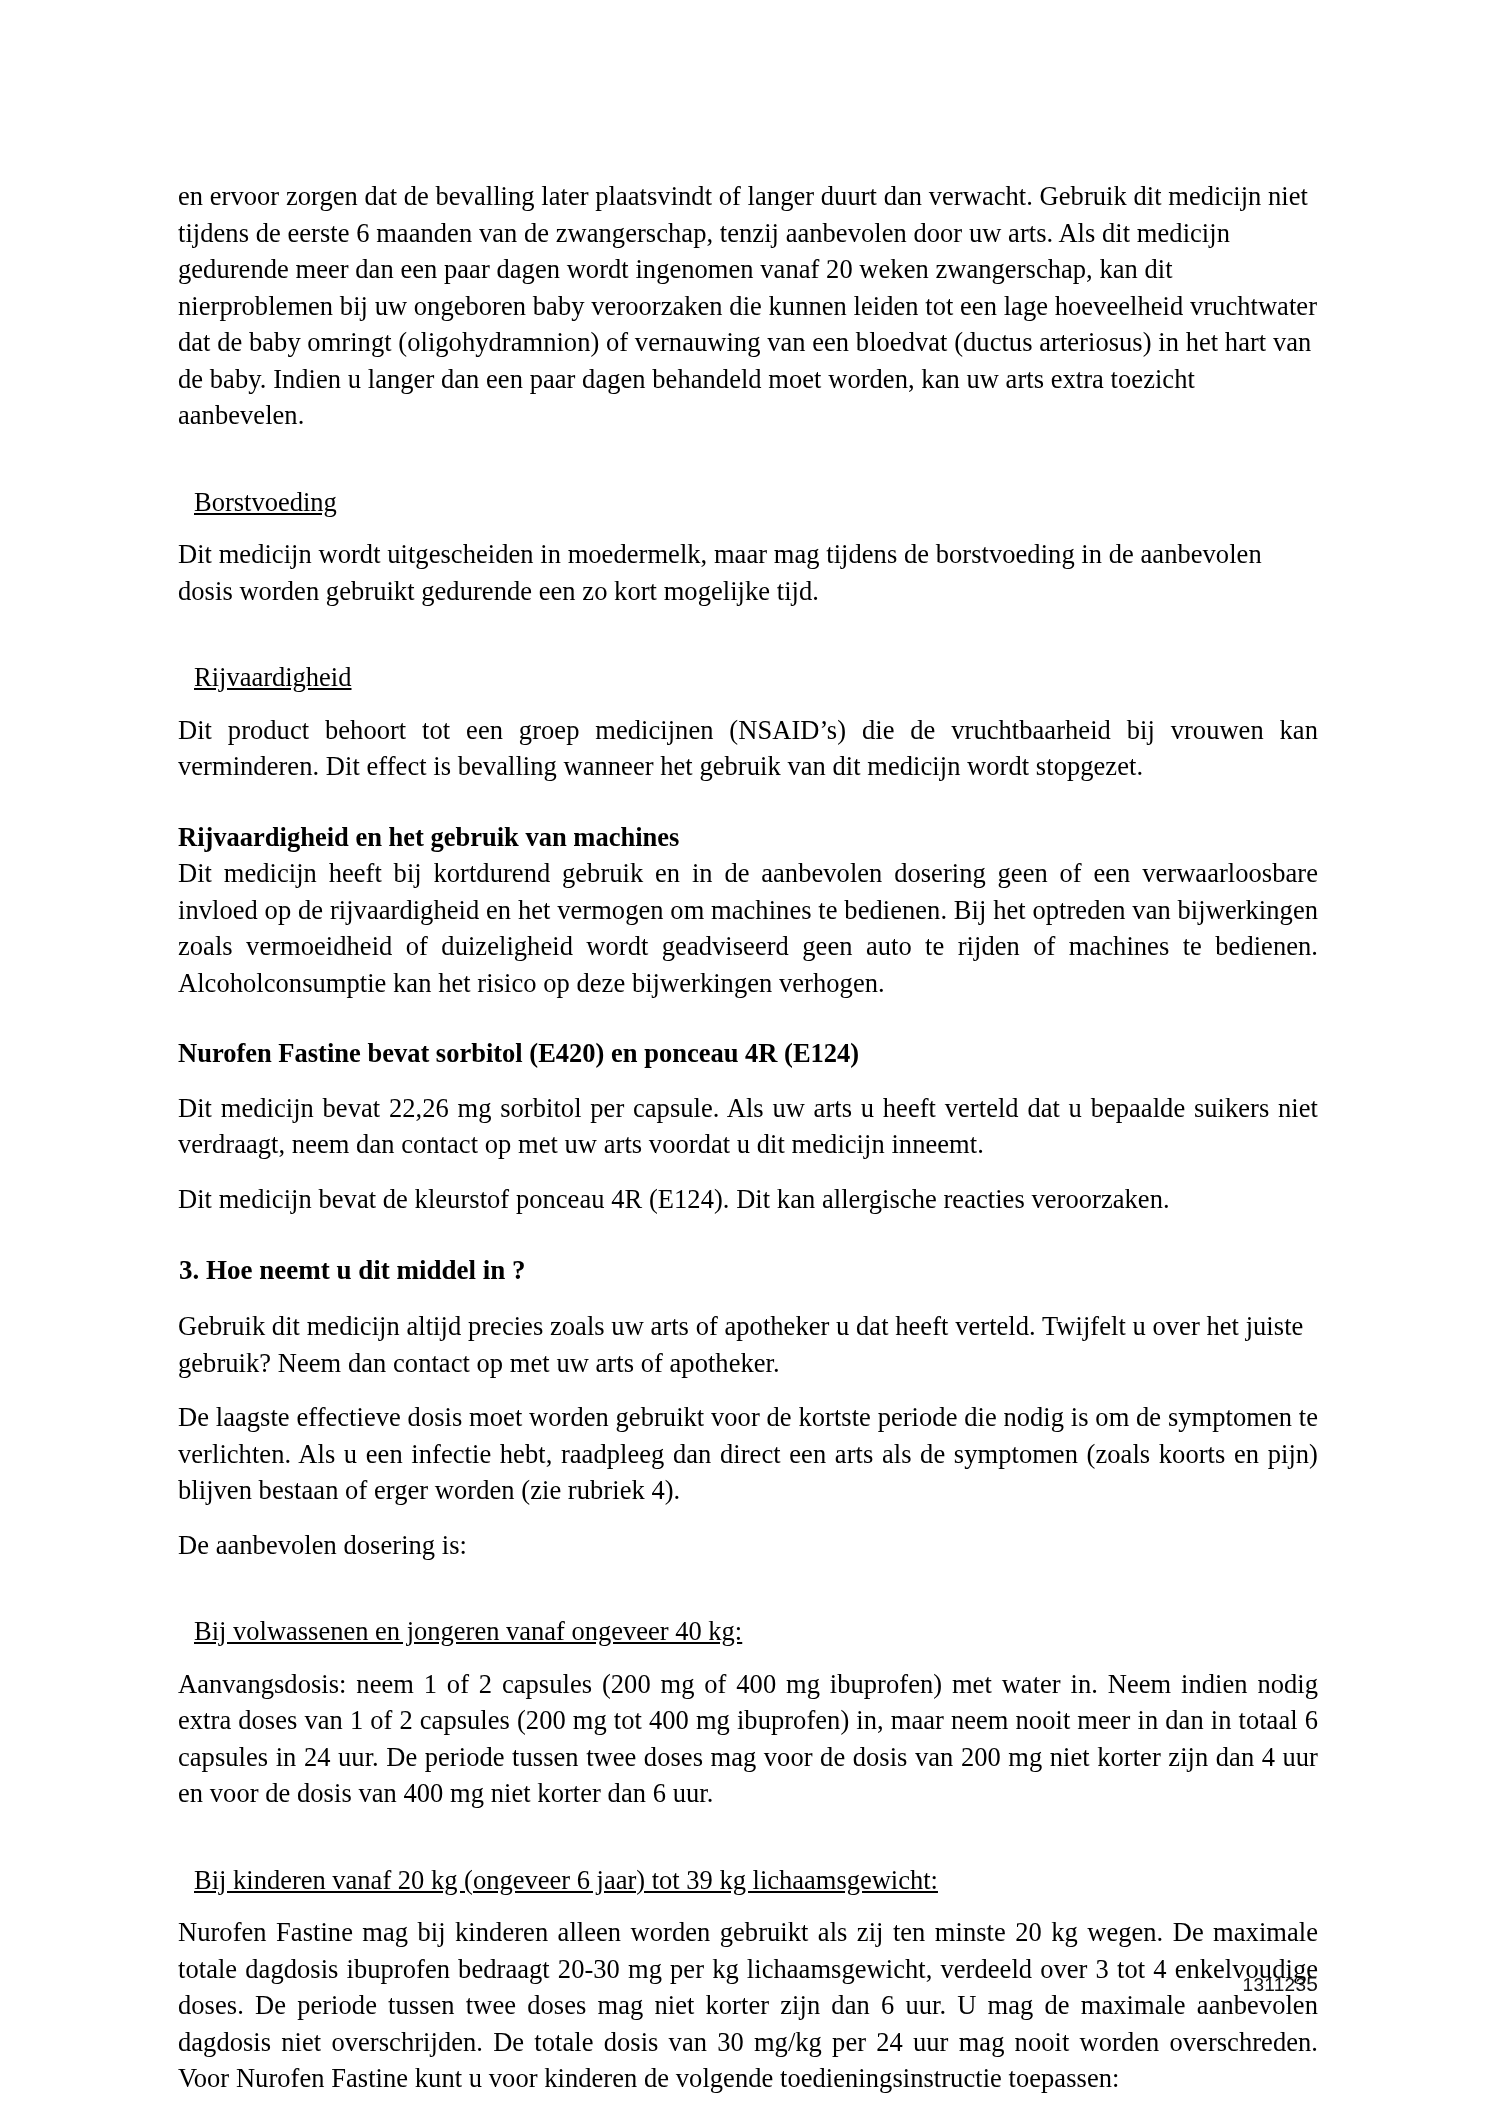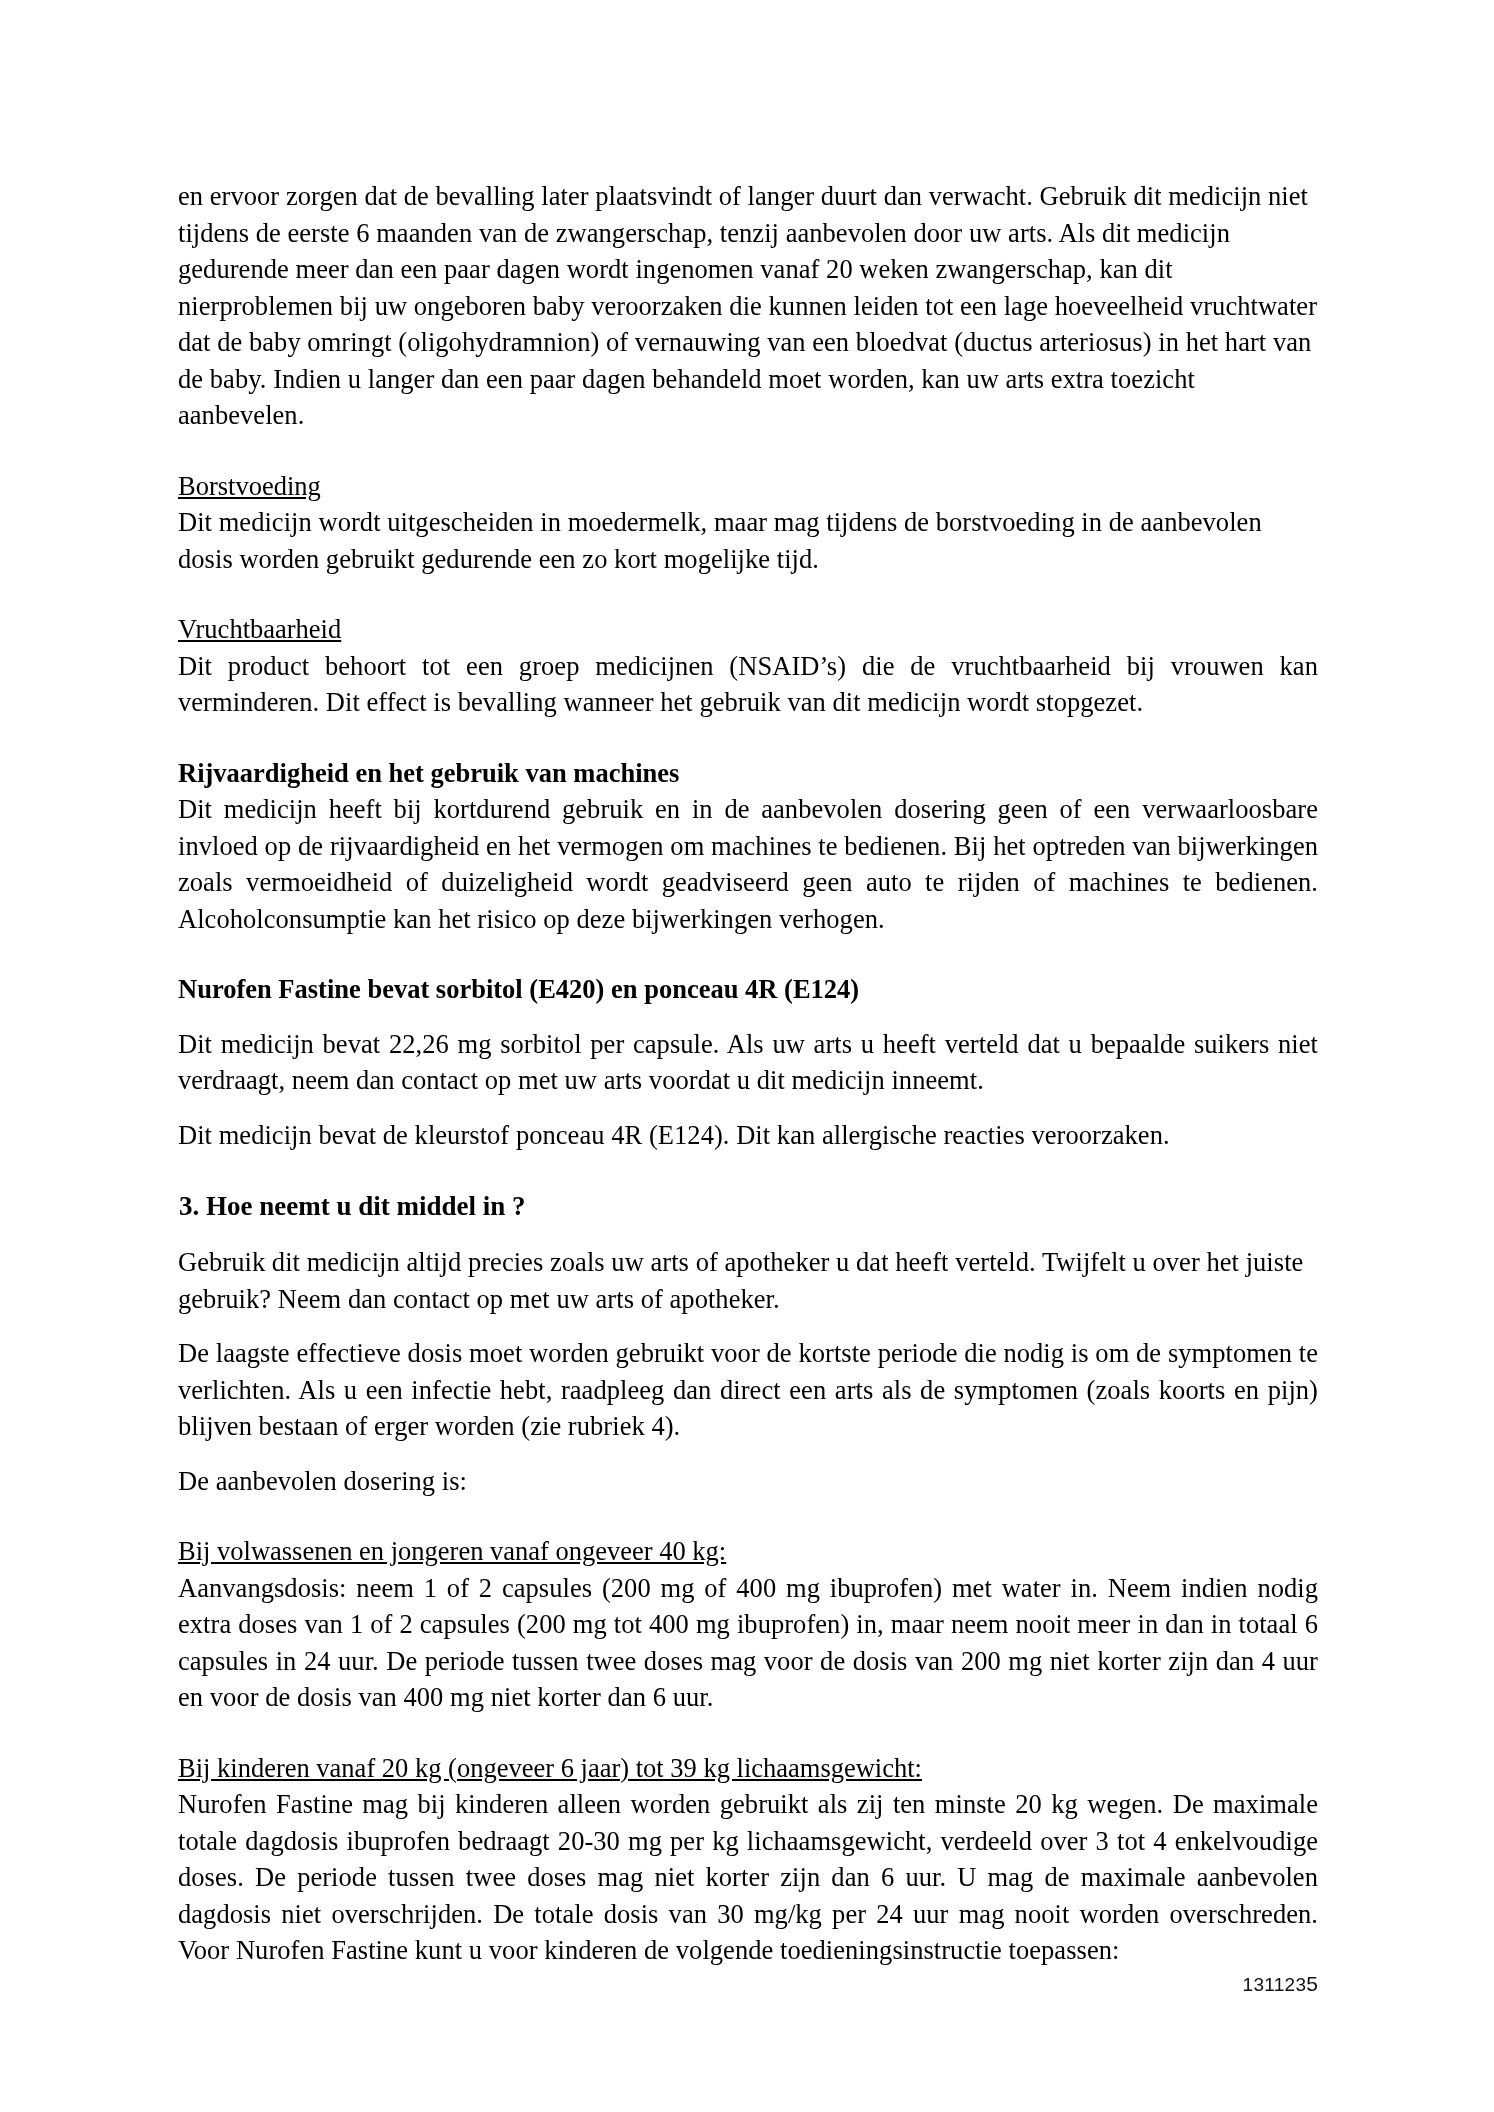--- a/index.html
+++ b/index.html
@@ -39,21 +39,21 @@
     text-align: justify;
     text-justify: inter-word;
   }
 
   .gap-sm { height: 18px; }
   .gap-md { height: 34px; }
 
   .subhead-underline {
     font-size: 26.5px;
     line-height: 36.5px;
-    margin: 0;
+    margin: 16px;
     text-decoration: underline;
     text-underline-offset: 2px;
     display: inline-block;
   }
 
   .subhead-bold {
     font-size: 26.5px;
     line-height: 36.5px;
     margin: 0;
     font-weight: bold;
@@ -102,21 +102,21 @@
     <div class="gap-md"></div>
 
     <div>
       <div><span class="subhead-underline">Borstvoeding</span></div>
       <p class="para">Dit medicijn wordt uitgescheiden in moedermelk, maar mag tijdens de borstvoeding in de aanbevolen dosis worden gebruikt gedurende een zo kort mogelijke tijd.</p>
     </div>
 
     <div class="gap-md"></div>
 
     <div>
-      <div><span class="subhead-underline">Vruchtbaarheid</span></div>
+      <div><span class="subhead-underline">Rijvaardigheid</span></div>
       <p class="para justify">Dit product behoort tot een groep medicijnen (NSAID’s) die de vruchtbaarheid bij vrouwen kan verminderen. Dit effect is bevalling wanneer het gebruik van dit medicijn wordt stopgezet.</p>
     </div>
 
     <div class="gap-md"></div>
 
     <div>
       <p class="subhead-bold">Rijvaardigheid en het gebruik van machines</p>
       <p class="para justify">Dit medicijn heeft bij kortdurend gebruik en in de aanbevolen dosering geen of een verwaarloosbare invloed op de rijvaardigheid en het vermogen om machines te bedienen. Bij het optreden van bijwerkingen zoals vermoeidheid of duizeligheid wordt geadviseerd geen auto te rijden of machines te bedienen. Alcoholconsumptie kan het risico op deze bijwerkingen verhogen.</p>
     </div>
 

